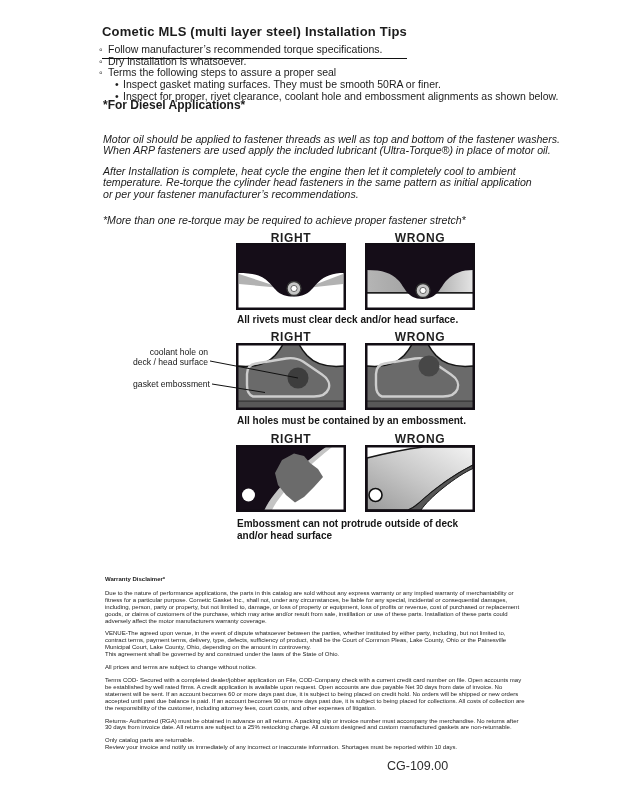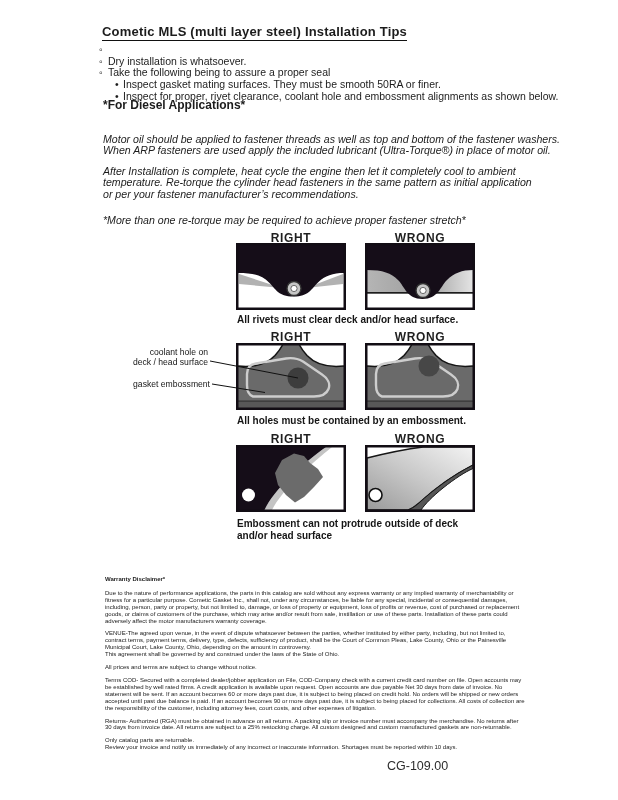--- a/index.html
+++ b/index.html
@@ -3,21 +3,21 @@
 <meta charset="utf-8">
 <style>
   html,body { margin:0; padding:0; background:#ffffff; }
   .page {
     position:relative; width:618px; height:800px; background:#ffffff;
     font-family:"Liberation Sans", sans-serif; color:#1c1c1c; overflow:hidden;
   }
   .title {
     position:absolute; left:102px; top:24px;
     font-size:13px; font-weight:700; letter-spacing:0.2px;
-    border-bottom:1.5px solid #111; padding-bottom:1px; display:inline-block;
+    border-bottom:1.5px solid #111; padding-bottom:19px; display:inline-block;
   }
   .bullets { position:absolute; left:99px; top:44px; font-size:10.5px; line-height:11.7px; width:460px; }
   .b-row { display:flex; }
   .b-mark { width:9px; flex:0 0 9px; }
   .b-row.sub { padding-left:16px; }
   .b-row.sub .b-mark { width:8px; flex:0 0 8px; }
   .section-head { position:absolute; left:103px; top:98px; font-size:12px; font-weight:700; }
   .para { position:absolute; left:103px; width:460px; font-size:10.6px; line-height:11.3px; white-space:pre-line;font-style:italic; }
   .p1 { top:134px; }
   .p2 { top:166px; }
@@ -37,28 +37,29 @@
 </head>
 <body>
 
 <div class="page">
 
   <div class="title">Cometic MLS (multi layer steel) Installation Tips</div>
 
   <div class="bullets">
     <div class="b-row">
       <span class="b-mark">◦</span>
+      <span>Follow manufacturer’s recommended torque specifications.</span>
     </div>
     <div class="b-row">
       <span class="b-mark">◦</span>
       <span>Dry installation is whatsoever.</span>
     </div>
     <div class="b-row">
       <span class="b-mark">◦</span>
-      <span>Take the following being to assure a proper seal</span>
+      <span>Terms the following steps to assure a proper seal</span>
     </div>
     <div class="b-row sub">
       <span class="b-mark">•</span>
       <span>Inspect gasket mating surfaces.  They must be smooth 50RA or finer.</span>
     </div>
     <div class="b-row sub">
       <span class="b-mark">•</span>
       <span>Inspect for proper, rivet clearance, coolant hole and embossment alignments as shown below.</span>
     </div>
   </div>

